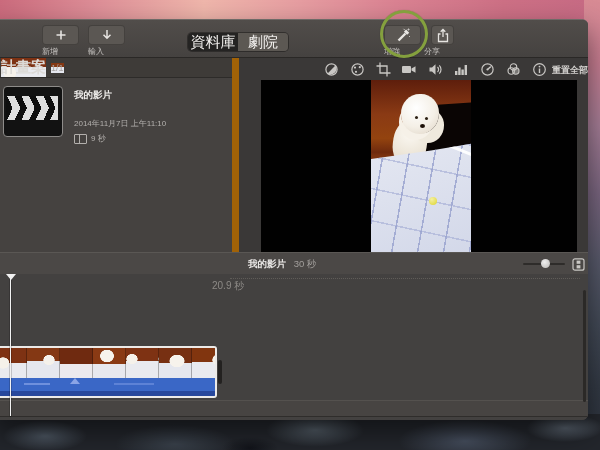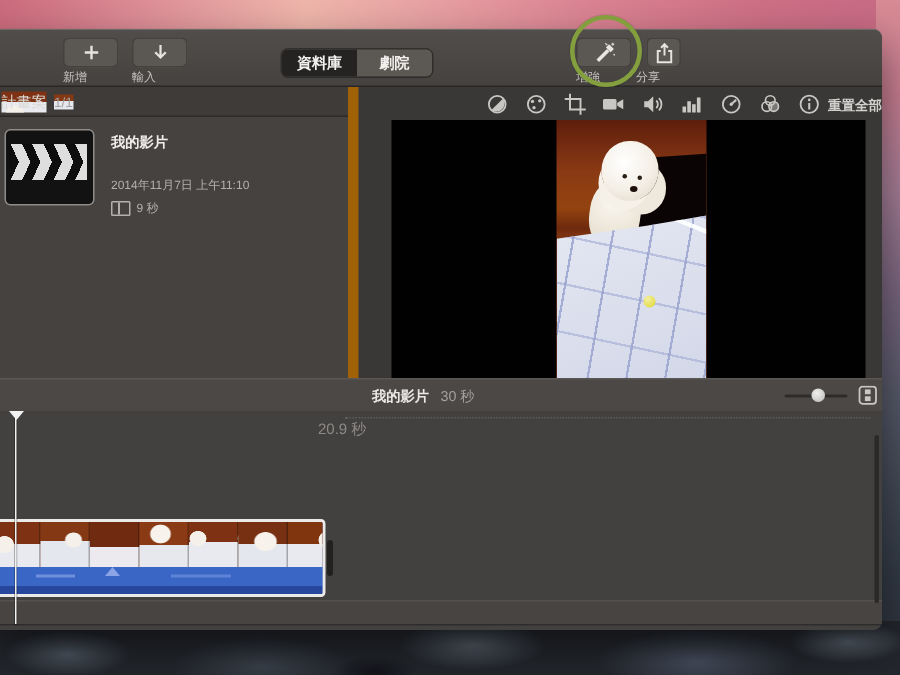--- a/index.html
+++ b/index.html
@@ -29,35 +29,35 @@
   
   .toolbar{left:0;top:0;width:100%;height:37px;
     background:linear-gradient(180deg,#514d4a 0%,#454240 100%);
     border-bottom:1px solid #2a2826;}
   .tb-btn{position:absolute;top:5px;width:37px;height:20px;background:#5b5753;
     border-radius:4px;display:flex;align-items:center;justify-content:center;
     box-shadow:inset 0 0 0 1px rgba(0,0,0,.25);}
   .tb-label{position:absolute;top:26px;font-size:8px;color:#c6c3c0;width:37px;text-align:left;}
   .seg{position:absolute;top:13px;height:18px;display:flex;border-radius:4px;overflow:hidden;
     box-shadow:0 0 0 1px rgba(0,0,0,.35);}
-  .seg .tab{width:50px;height:18px;font-size:10px;font-weight:bold;color:#f2f0ee;
+  .seg .tab{width:50px;height:18px;font-size:15px;font-weight:normal;color:#f2f0ee;
     display:flex;align-items:center;justify-content:center;}
   .tab.active{background:#242322;}
   .tab.inactive{background:#5c5853;}
 
   
   .ring{left:380px;top:10px;width:42px;height:42px;border-radius:50%;
     border:3px solid #84a03e;z-index:40;box-shadow:0 0 1px rgba(0,0,0,.4);}
 
   
   .main{left:0;top:38px;width:100%;height:194px;}
   .sidebar{position:absolute;left:0;top:0;width:240px;height:194px;background:#454240;}
   .side-head{position:absolute;left:0;top:0;width:100%;height:19px;background:#3e3b38;
     border-bottom:1px solid #2d2b29;display:flex;align-items:center;}
-  .side-head .t1{font-size:10px;font-weight:normal;color:#dcdad7;margin-left:9px;}
+  .side-head .t1{font-size:15px;font-weight:bold;color:#dcdad7;margin-left:9px;}
   .side-head .t2{font-size:9px;color:#a5a2a0;margin-left:5px;}
   .proj{position:absolute;left:11px;top:28px;display:flex;}
   .thumb{width:58px;height:49px;border-radius:4px;border:1px solid #8e8c8a;background:#121212;
     overflow:hidden;position:relative;}
   .chev{position:absolute;left:2px;top:9px;width:52px;height:24px;}
   .chev .r1,.chev .r2{height:12px;
     background:repeating-linear-gradient(65deg,#0e0e0e 0 6px,#dedede 6px 13px);}
   .chev .r2{background:repeating-linear-gradient(115deg,#0e0e0e 0 6px,#dedede 6px 13px);}
   .proj-meta{margin-left:11px;padding-top:3px;}
   .proj-title{font-size:9.5px;font-weight:bold;color:#efedeb;}

